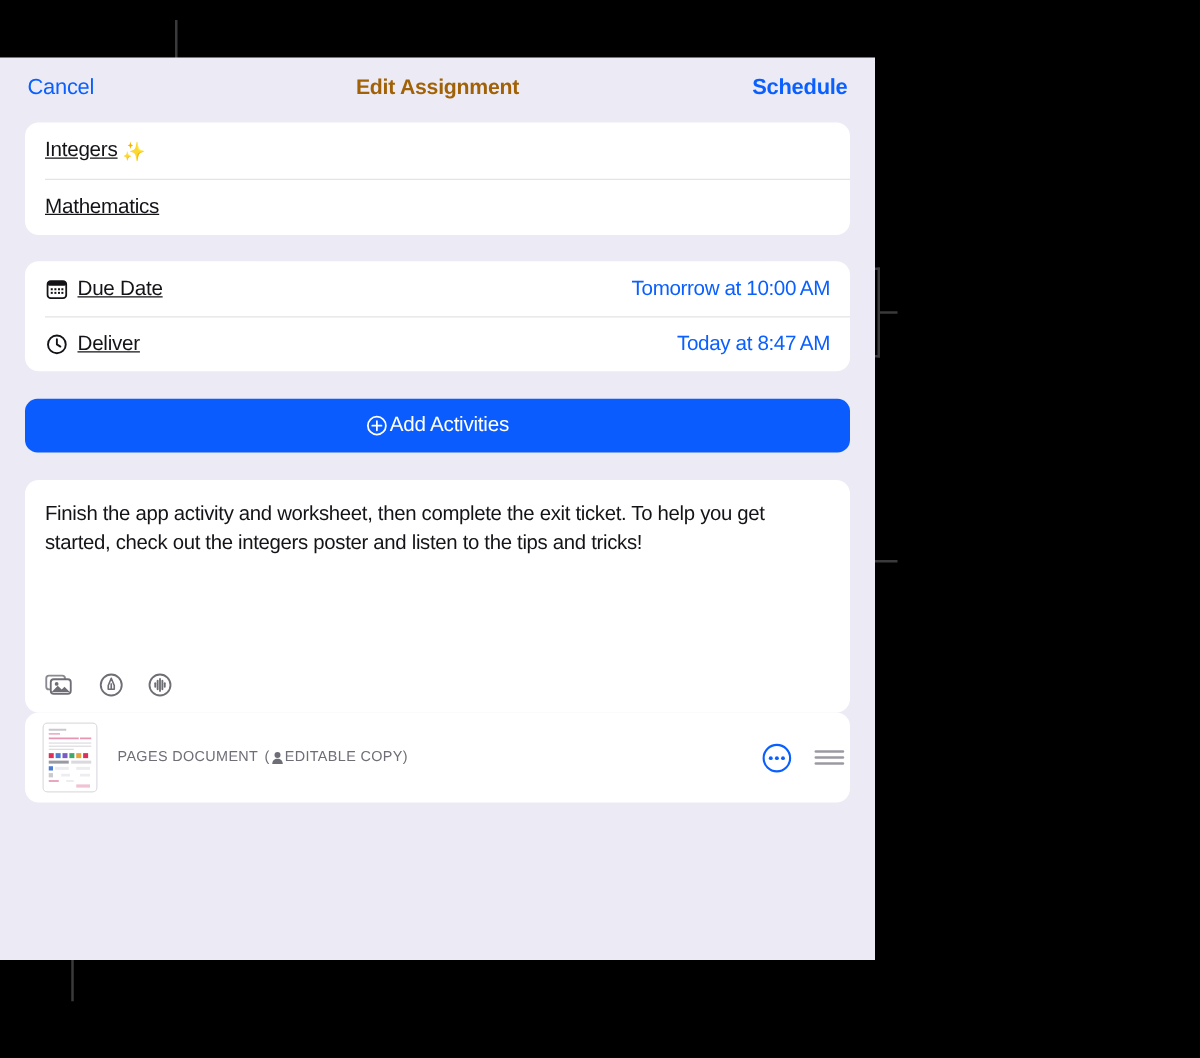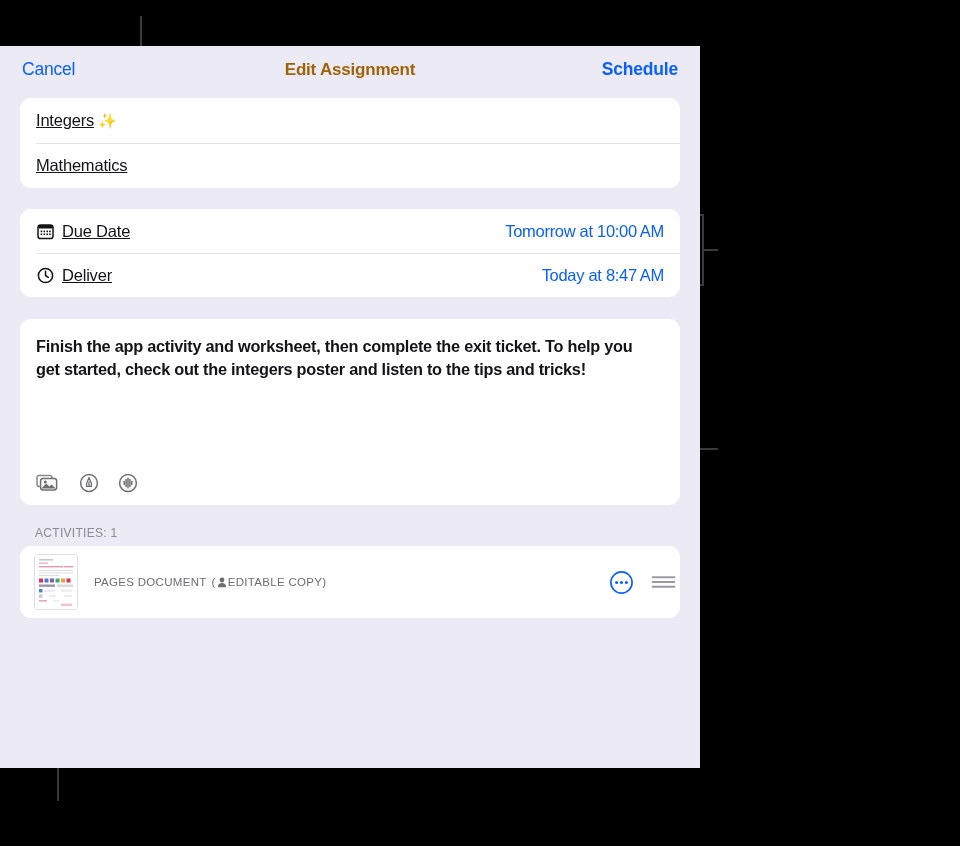--- a/index.html
+++ b/index.html
@@ -117,21 +117,20 @@
   .plus-circle { margin-right: 2px; display:flex; align-items:center; }
 
   
   .descbox {
     margin: 22px 20px 0 20px;
     background: #FFFFFF;
     border-radius: 11px;
     height: 186px;
     position: relative;
     padding: 16px 22px 0 16px;
-    font-weight: bold;
   }
   .desc-text {
     font-size: 16.3px;
     line-height: 1.43;
     color: #141418;
     letter-spacing: -0.25px;
   }
   .desc-tools {
     position: absolute;
     left: 16px; bottom: 12px;
@@ -259,20 +258,29 @@
             <circle cx="8.5" cy="8.5" r="7.1" fill="none" stroke="#141418" stroke-width="1.5"></circle>
             <path d="M8.5 4.3 L8.5 8.5 L11.3 10.3" fill="none" stroke="#141418" stroke-width="1.5" stroke-linecap="round" stroke-linejoin="round"></path>
           </svg>
         </span>
         <span class="row-text">Deliver</span>
         <span class="row-value">Today at 8:47 AM</span>
       </div>
 
     </div>
 
+    <button class="add-btn">
+      <span class="plus-circle">
+        <svg width="17" height="17" viewBox="0 0 17 17">
+          <circle cx="8.5" cy="8.5" r="7.2" fill="none" stroke="#FFFFFF" stroke-width="1.4"></circle>
+          <path d="M8.5 4.8 L8.5 12.2 M4.8 8.5 L12.2 8.5" stroke="#FFFFFF" stroke-width="1.4" stroke-linecap="round"></path>
+        </svg>
+      </span>
+      <span class="add-btn-label">Add Activities</span>
+    </button>
 
     <div class="descbox">
       <div class="desc-text">Finish the app activity and worksheet, then complete the exit ticket. To help you get started, check out the integers poster and listen to the tips and tricks!</div>
 
       <div class="desc-tools">
         <span class="tool-icon">
           <svg width="24" height="20" viewBox="0 0 24 20">
             <rect x="1" y="2.5" width="15" height="11" rx="2.2" fill="none" stroke="#8A8A90" stroke-width="1.5"></rect>
             <rect x="4.6" y="5.4" width="16" height="11.6" rx="2.4" fill="#FFFFFF" stroke="#6E6E76" stroke-width="1.5"></rect>
             <path d="M5.4 15.6 L10.2 10.6 L13.4 13.6 L15.6 11.4 L19.8 15.6 Z" fill="#6E6E76"></path>
@@ -294,21 +302,20 @@
               <path d="M8.1 6.6 L8.1 13.4"></path>
               <path d="M10 5.2 L10 14.8"></path>
               <path d="M11.9 6.6 L11.9 13.4"></path>
               <path d="M13.8 8.6 L13.8 11.4"></path>
             </g>
           </svg>
         </span>
       </div>
     </div>
 
-    <div class="section-label">ACTIVITIES: 1</div>
 
     <div class="activity-card">
 
       <div class="thumb">
         <svg width="42" height="54" viewBox="0 0 42 54">
           <rect x="0" y="0" width="42" height="54" fill="#FFFFFF"></rect>
           <rect x="4" y="4" width="14" height="1.6" fill="#C8C8CE"></rect>
           <rect x="4" y="7.5" width="9" height="1.2" fill="#E8A6C0"></rect>
           <rect x="4" y="11" width="24" height="1.4" fill="#E895B4"></rect>
           <rect x="29" y="11" width="9" height="1.4" fill="#E895B4"></rect>

